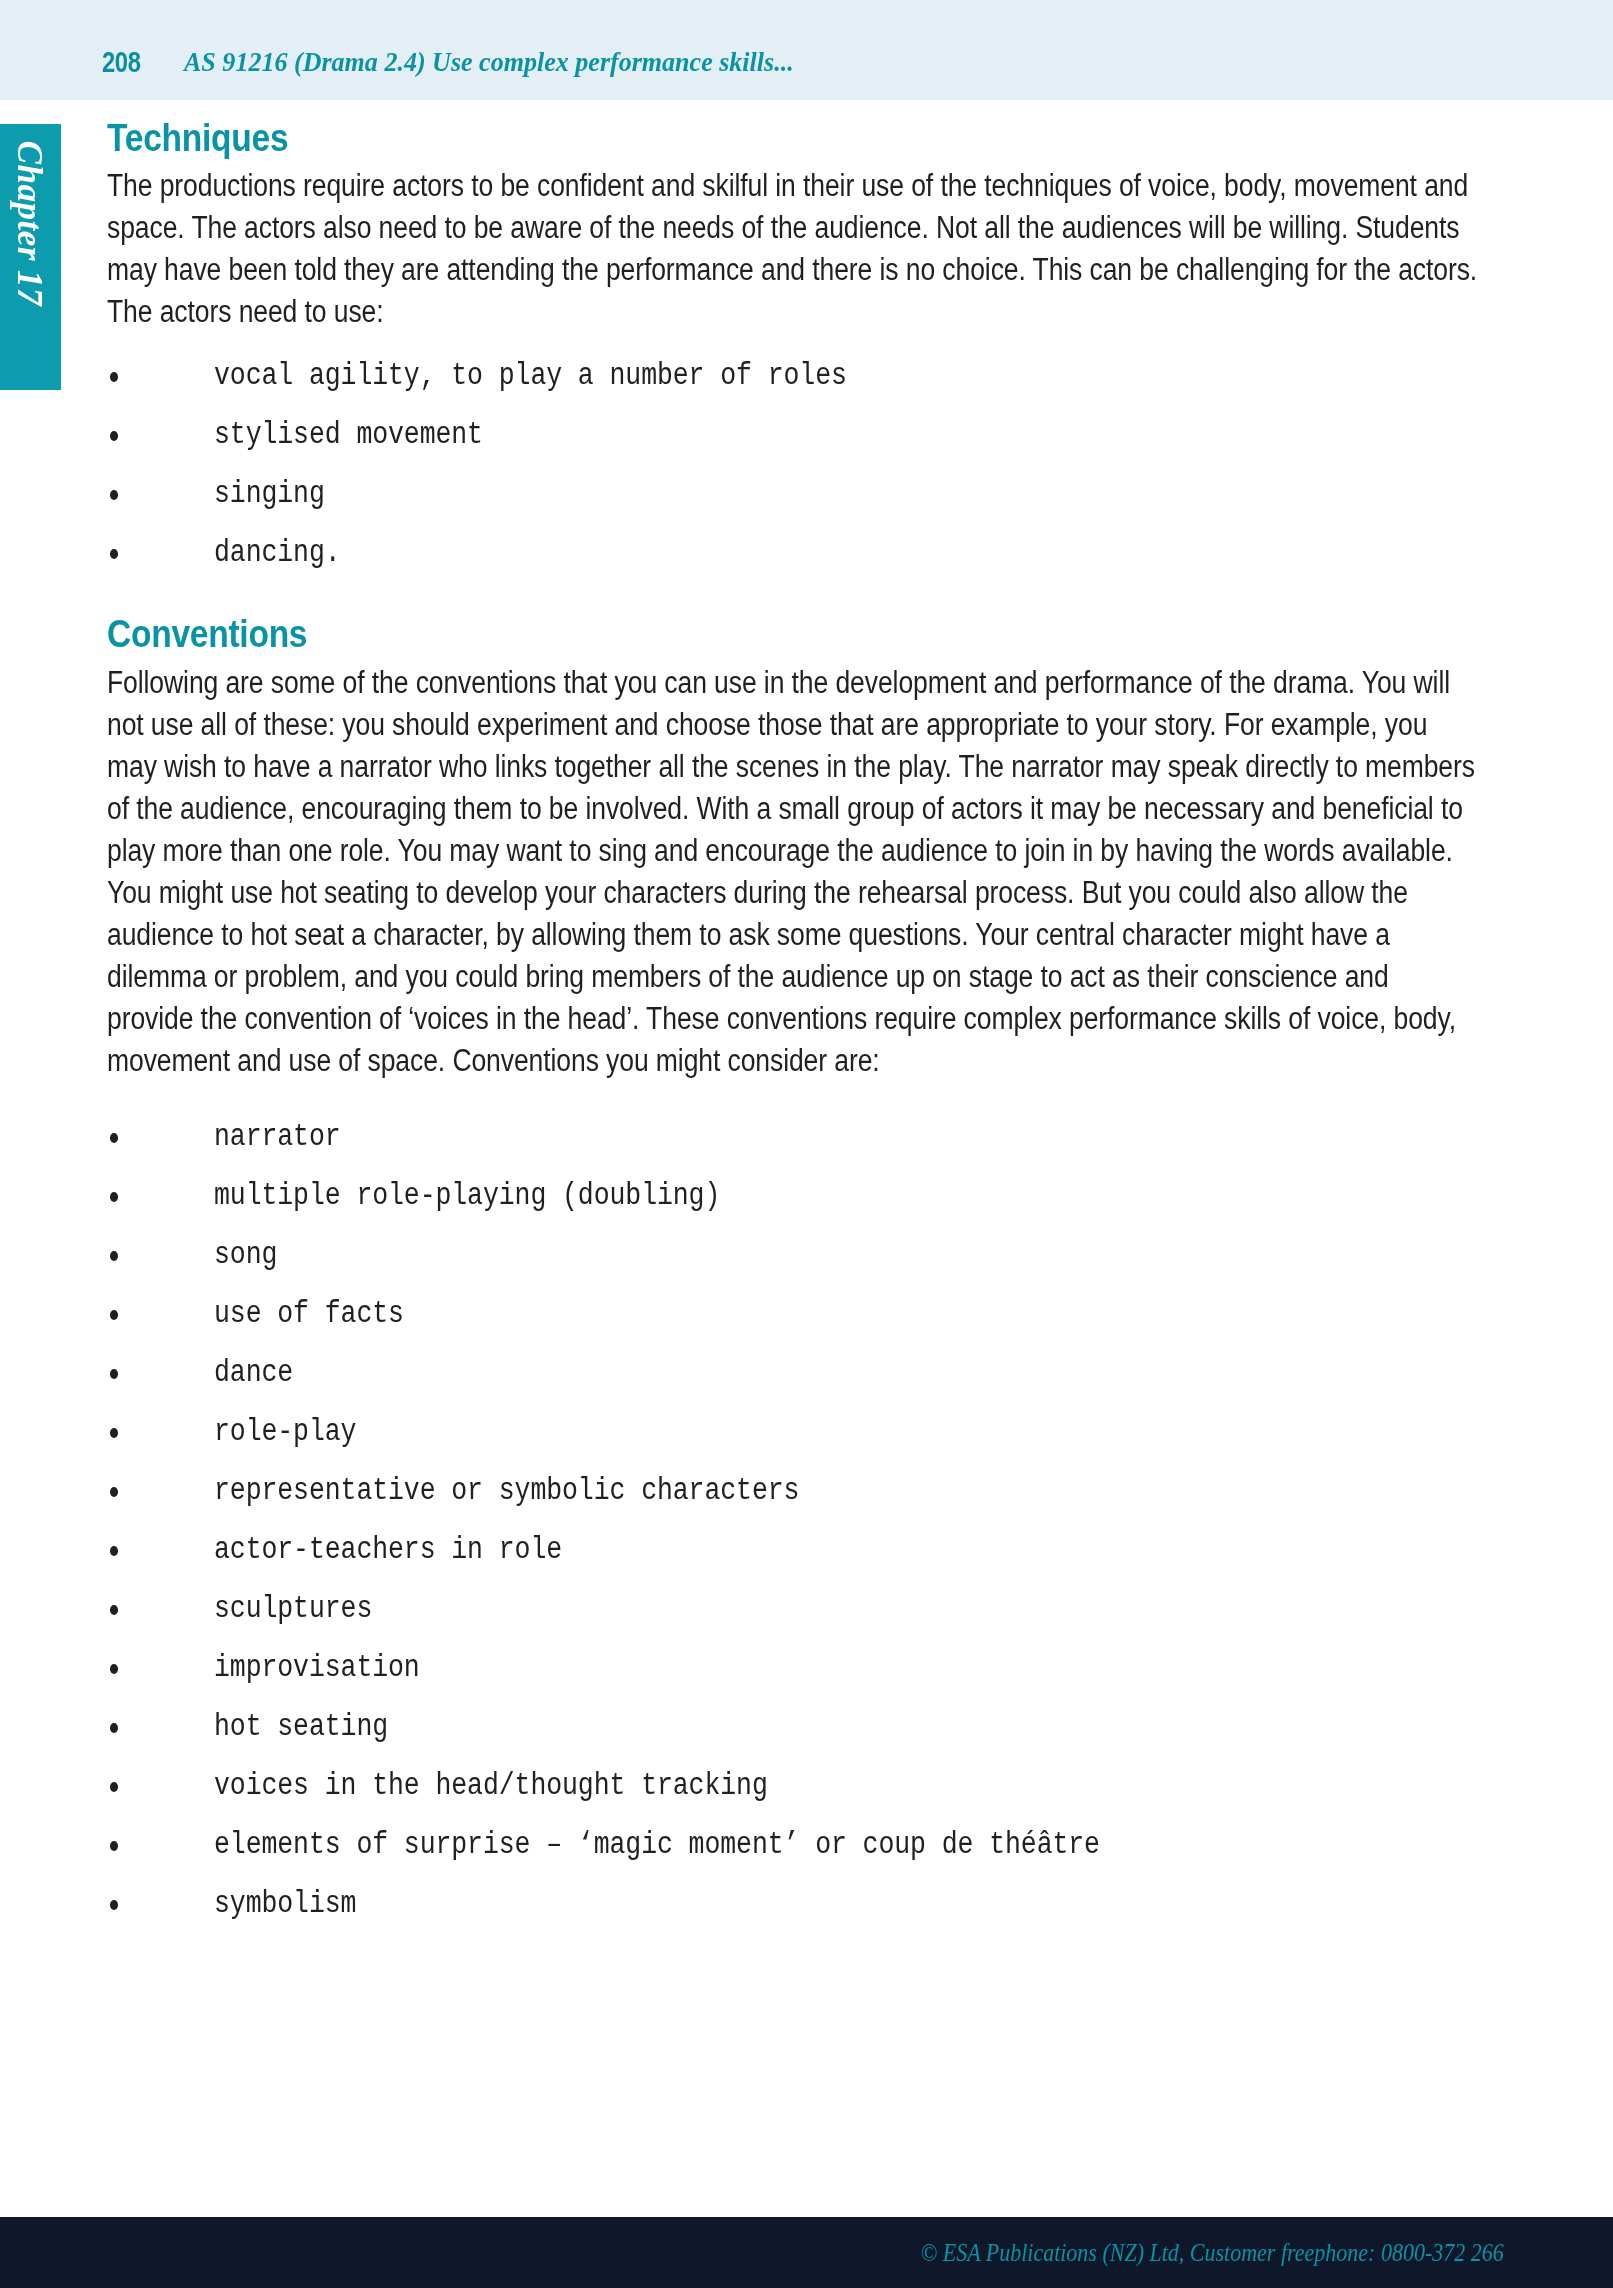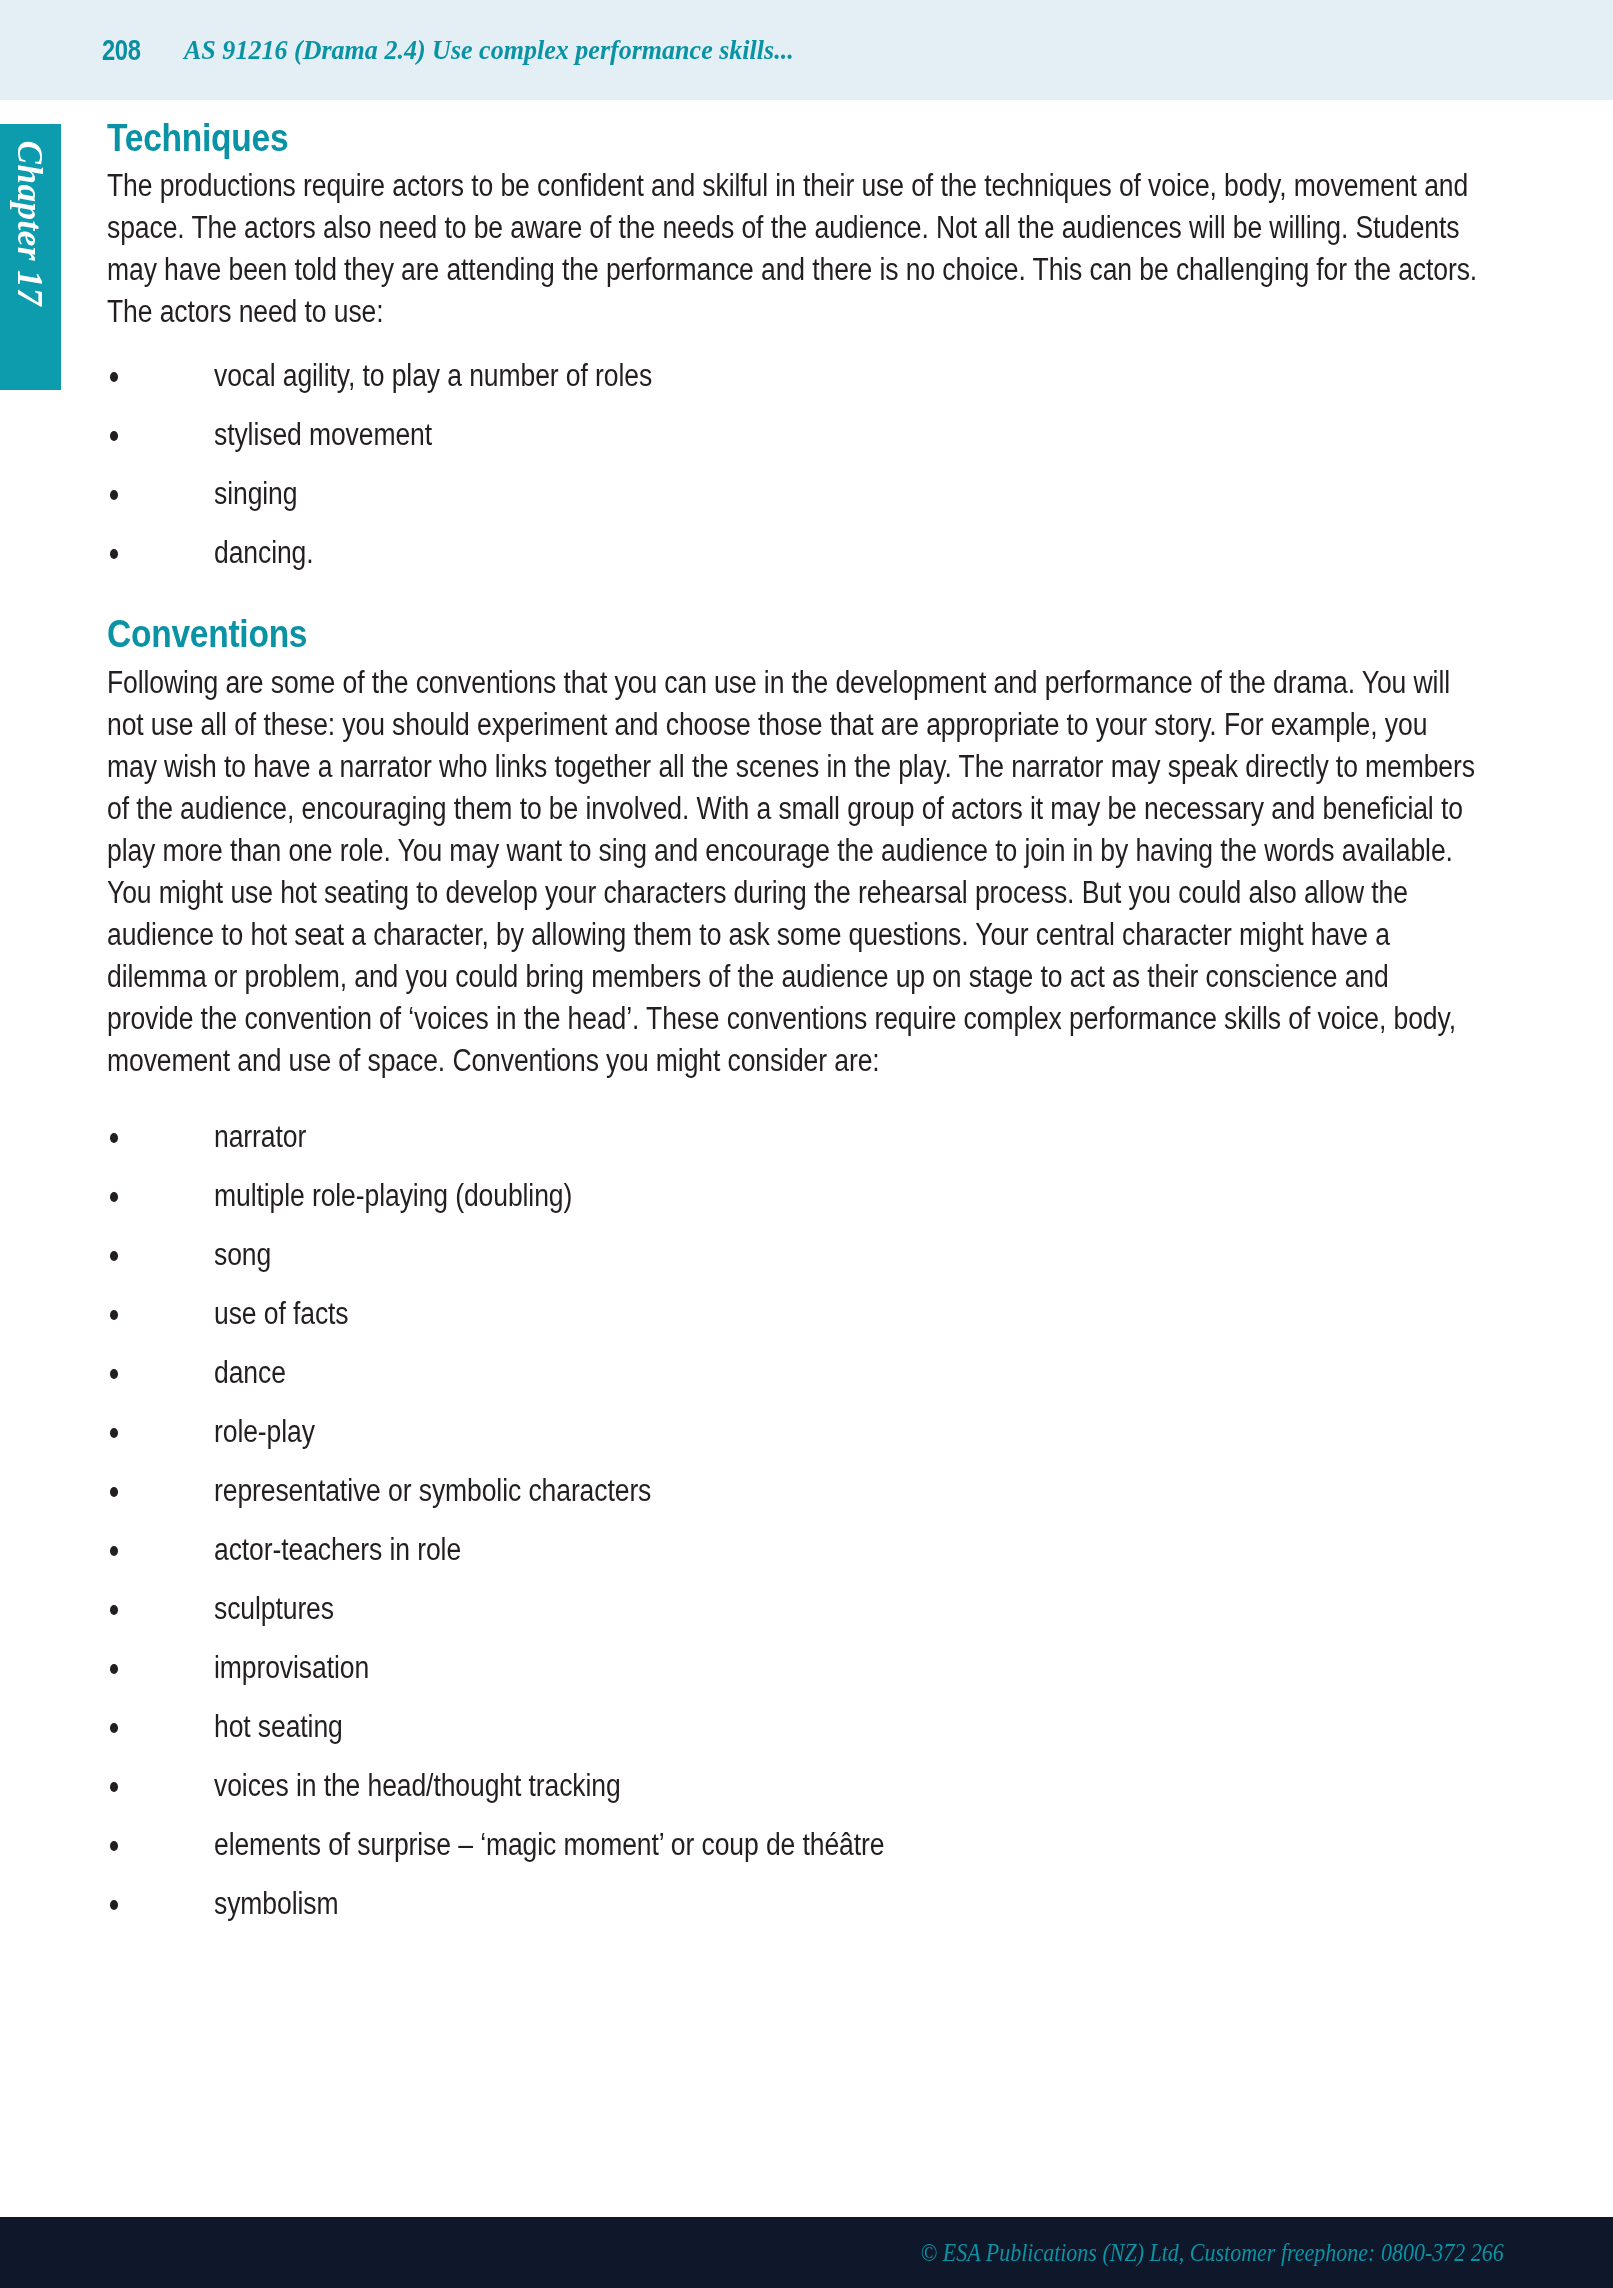--- a/index.html
+++ b/index.html
@@ -20,21 +20,21 @@
     position: absolute;
     left: 0;
     top: 0;
     width: 1613px;
     height: 100px;
     background: #e3eff4;
   }
   .header-inner {
     position: absolute;
     left: 102px;
-    top: 0;
+    top: 12px;
     height: 100px;
     display: flex;
     align-items: center;
   }
   .page-number {
     font-family: "Liberation Sans", sans-serif;
     font-weight: bold;
     font-size: 29px;
     color: #0a8fa0;
     letter-spacing: -0.5px;
@@ -123,21 +123,21 @@
   ul.bullets {
     list-style: none;
     margin: 0;
     padding: 0;
   }
   ul.bullets.first { margin-top: 24px; }
   ul.bullets.second { margin-top: 36px; }
 
   ul.bullets li {
     position: relative;
-    font-family: Liberation Sans, sans-serif;
+    font-family: Liberation Mono, monospace;
     font-size: 31px;
     line-height: 37px;
     color: #231f20;
     padding-left: 107px;
     margin-bottom: 22px;
     letter-spacing: -0.1px;
   }
   ul.bullets li .bullet-dot {
     position: absolute;
     left: 2.8px;

